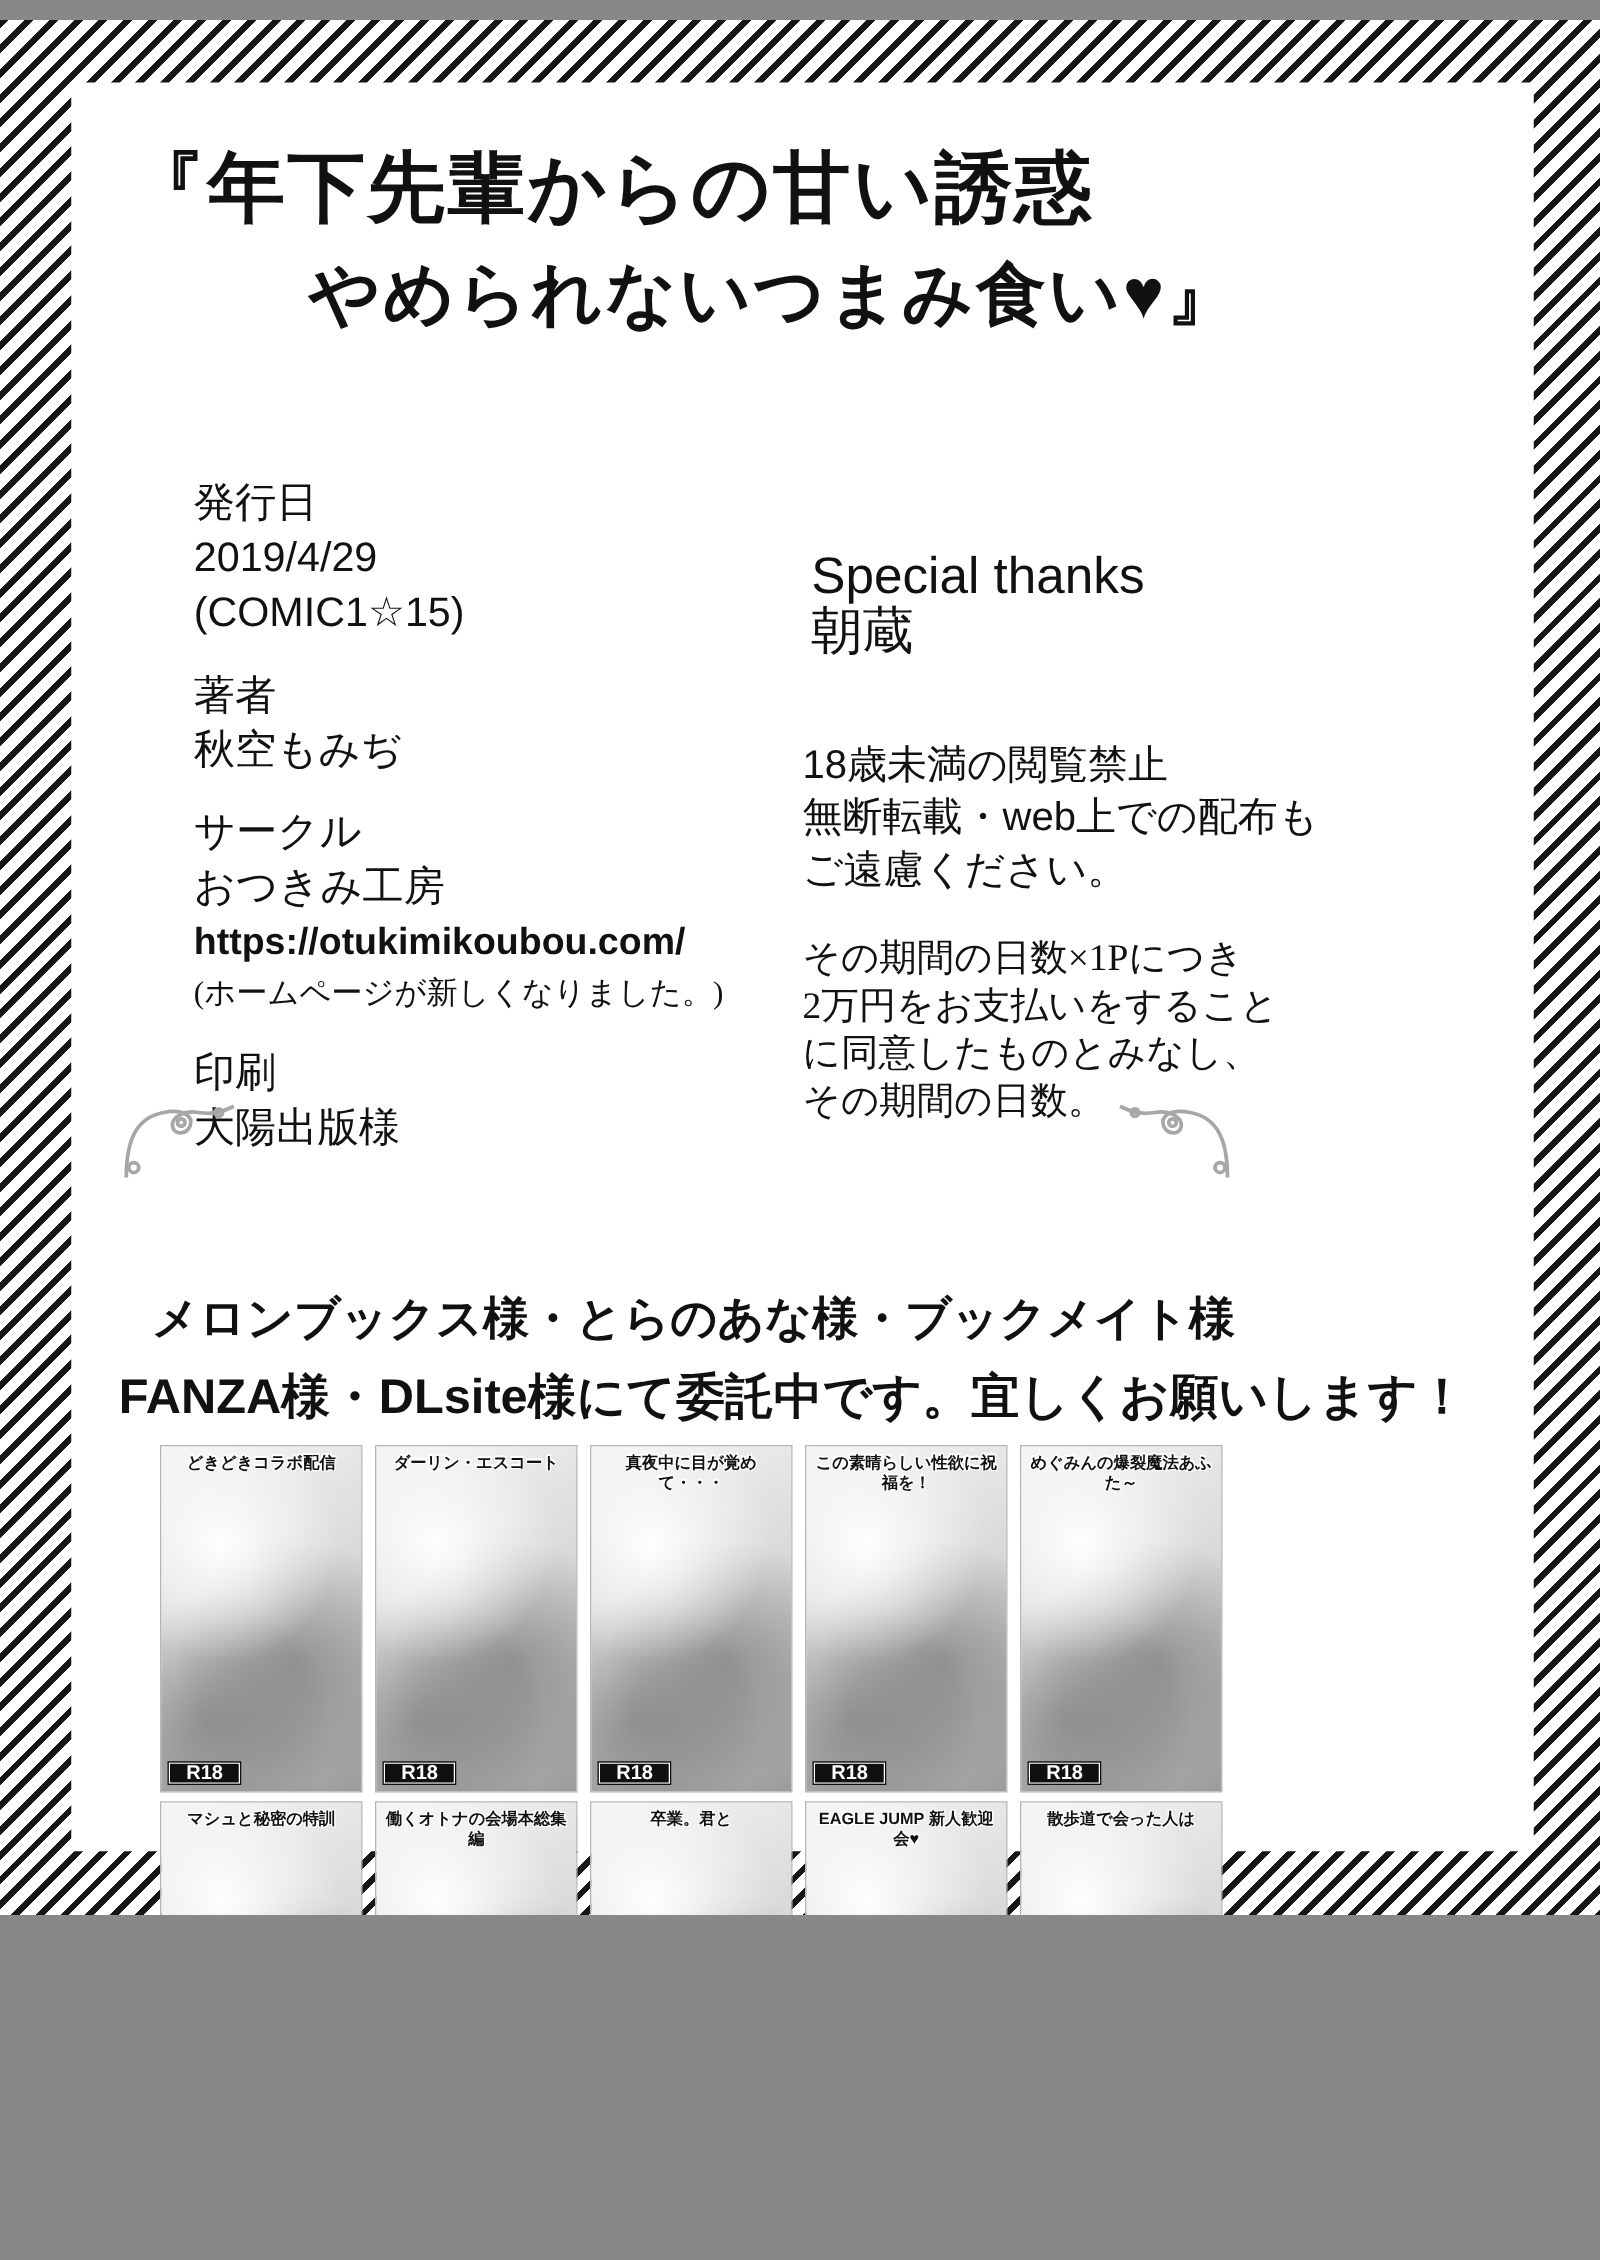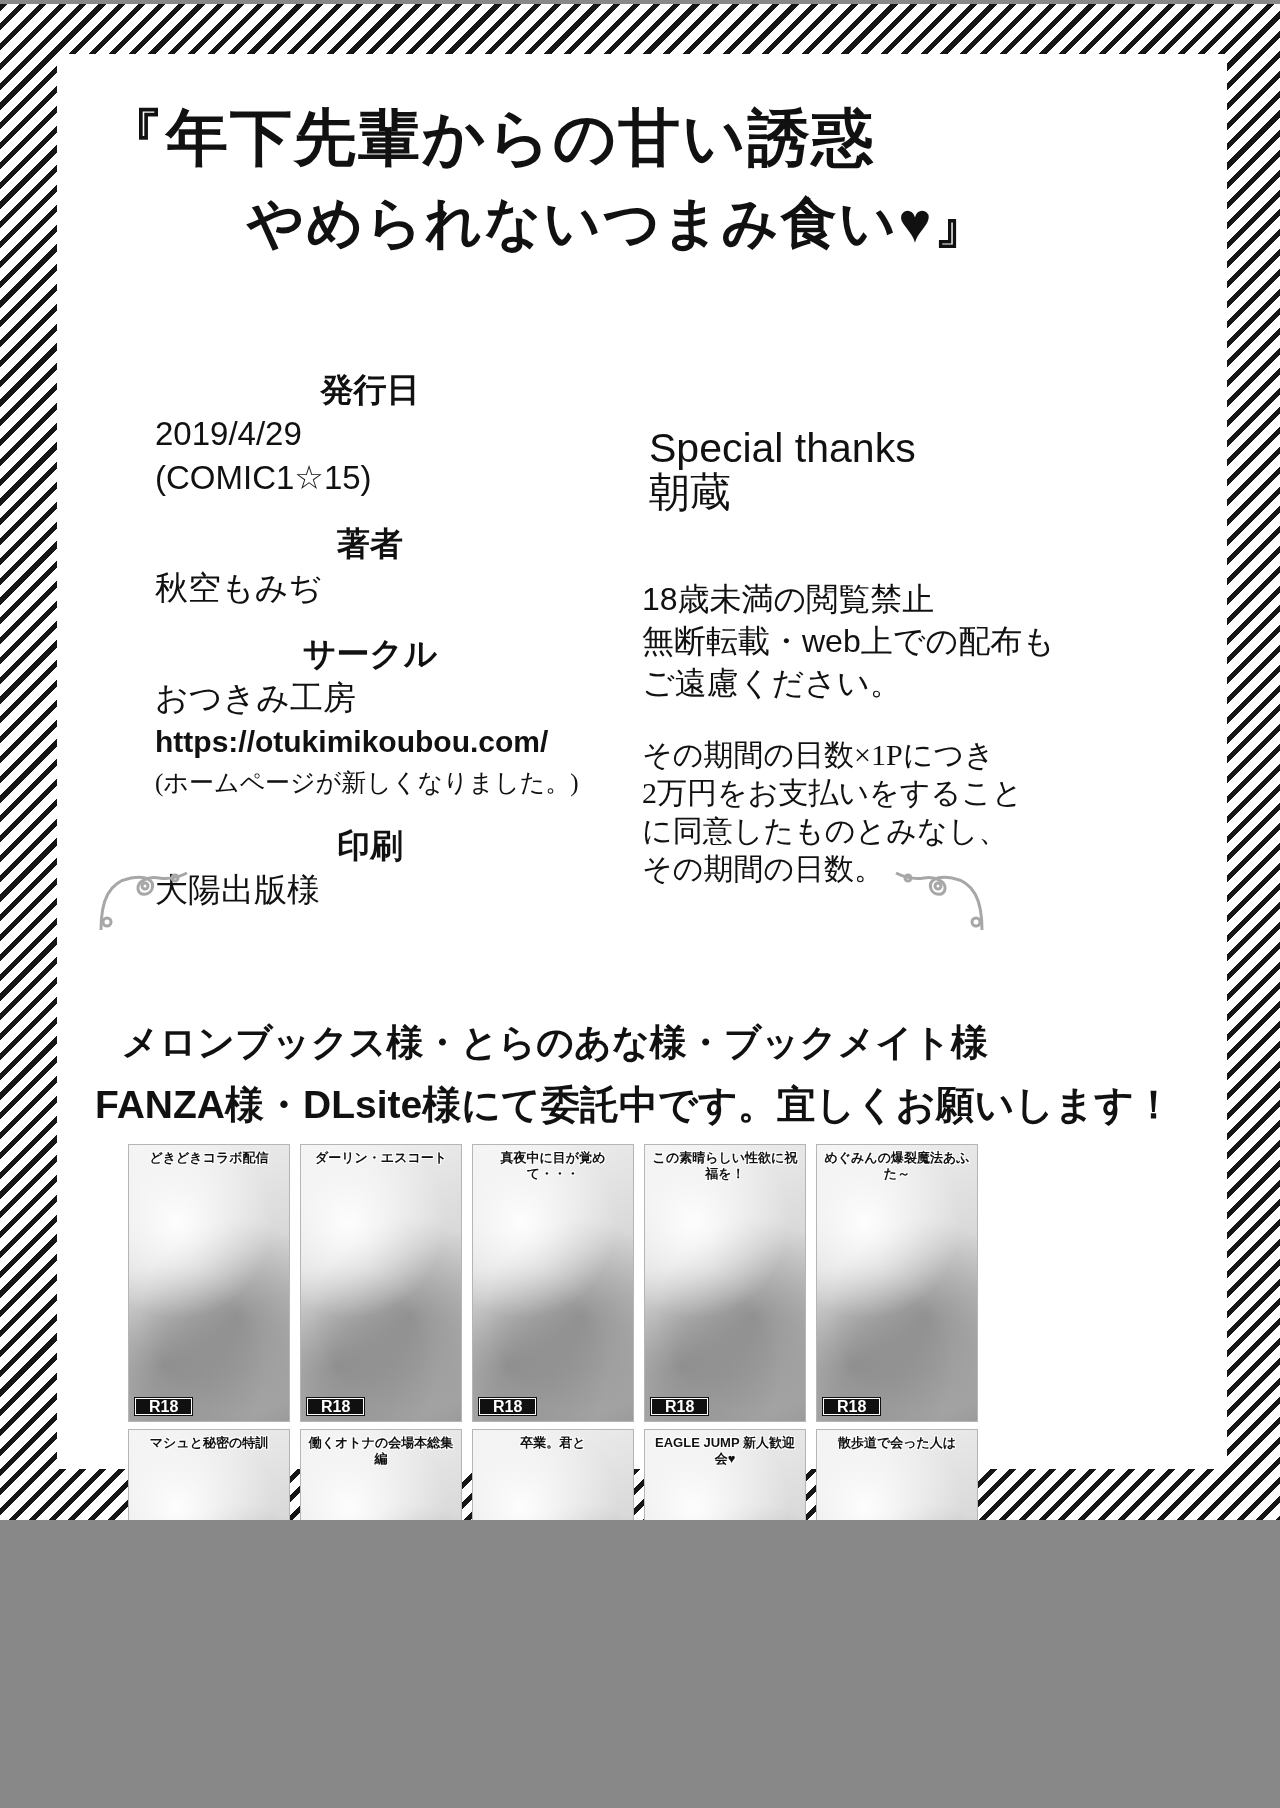--- a/index.html
+++ b/index.html
@@ -1,29 +1,29 @@
 <!DOCTYPE html>
 <html><head>
 <meta charset="utf-8">
 <style>
   html,body{margin:0;padding:0;background:#888;}
   #page{
-    position:relative;width:1280px;height:1516px;margin:4px auto;
+    position:relative;width:1280px;height:1516px;margin:16px auto;
     background:repeating-linear-gradient(135deg,#161616 0px,#161616 5px,#ffffff 5px,#ffffff 14px);
     font-family:"Liberation Sans","DejaVu Sans",sans-serif;color:#111;overflow:hidden;
   }
   #paper{position:absolute;left:57px;top:50px;right:53px;bottom:51px;background:#ffffff;}
   .abs{position:absolute;}
   
   .title1{left:45px;top:42px;font-size:62px;font-weight:bold;letter-spacing:2px;white-space:nowrap;}
   .title2{left:190px;top:132px;font-size:56px;font-weight:bold;letter-spacing:2px;white-space:nowrap;}
   
   .colL{left:98px;top:314px;width:430px;font-size:33px;line-height:44px;}
   .colL .gap{height:22px;}
-  .label{font-weight:bold;text-align:center;}
+  .label{font-weight:normal;}
   .serifline{font-family:"Liberation Serif","DejaVu Serif",serif;}
   .urlline{font-weight:bold;font-size:30px;}
   .noteline{font-family:"Liberation Serif","DejaVu Serif",serif;font-size:25px;line-height:38px;}
   
   .thanks{left:592px;top:372px;font-size:41px;line-height:44px;}
   .warn{left:585px;top:524px;font-size:32px;line-height:42px;}
   .penalty{left:585px;top:682px;font-size:30px;line-height:38px;font-family:"Liberation Serif","DejaVu Serif",serif;}
   
   .shopbox{left:38px;top:812px;width:893px;height:880px;}
   .corner{position:absolute;width:92px;height:62px;}

